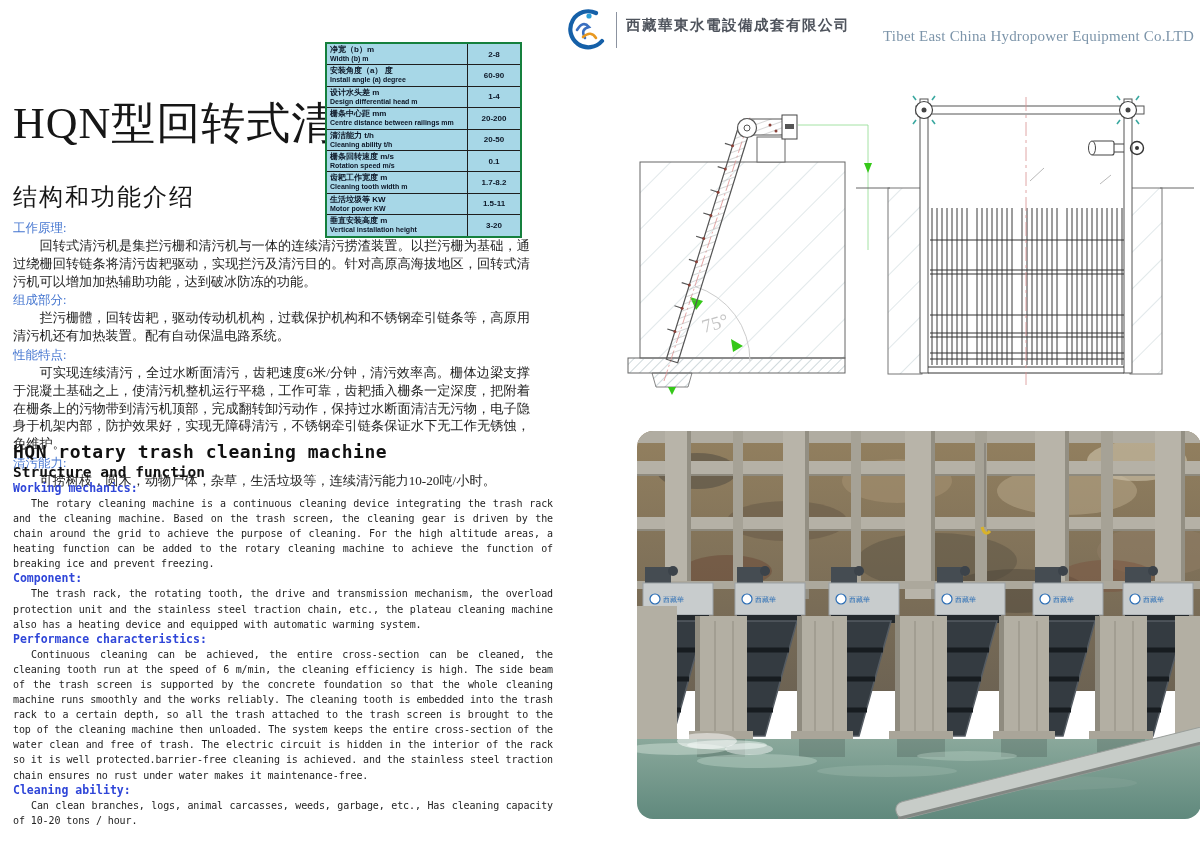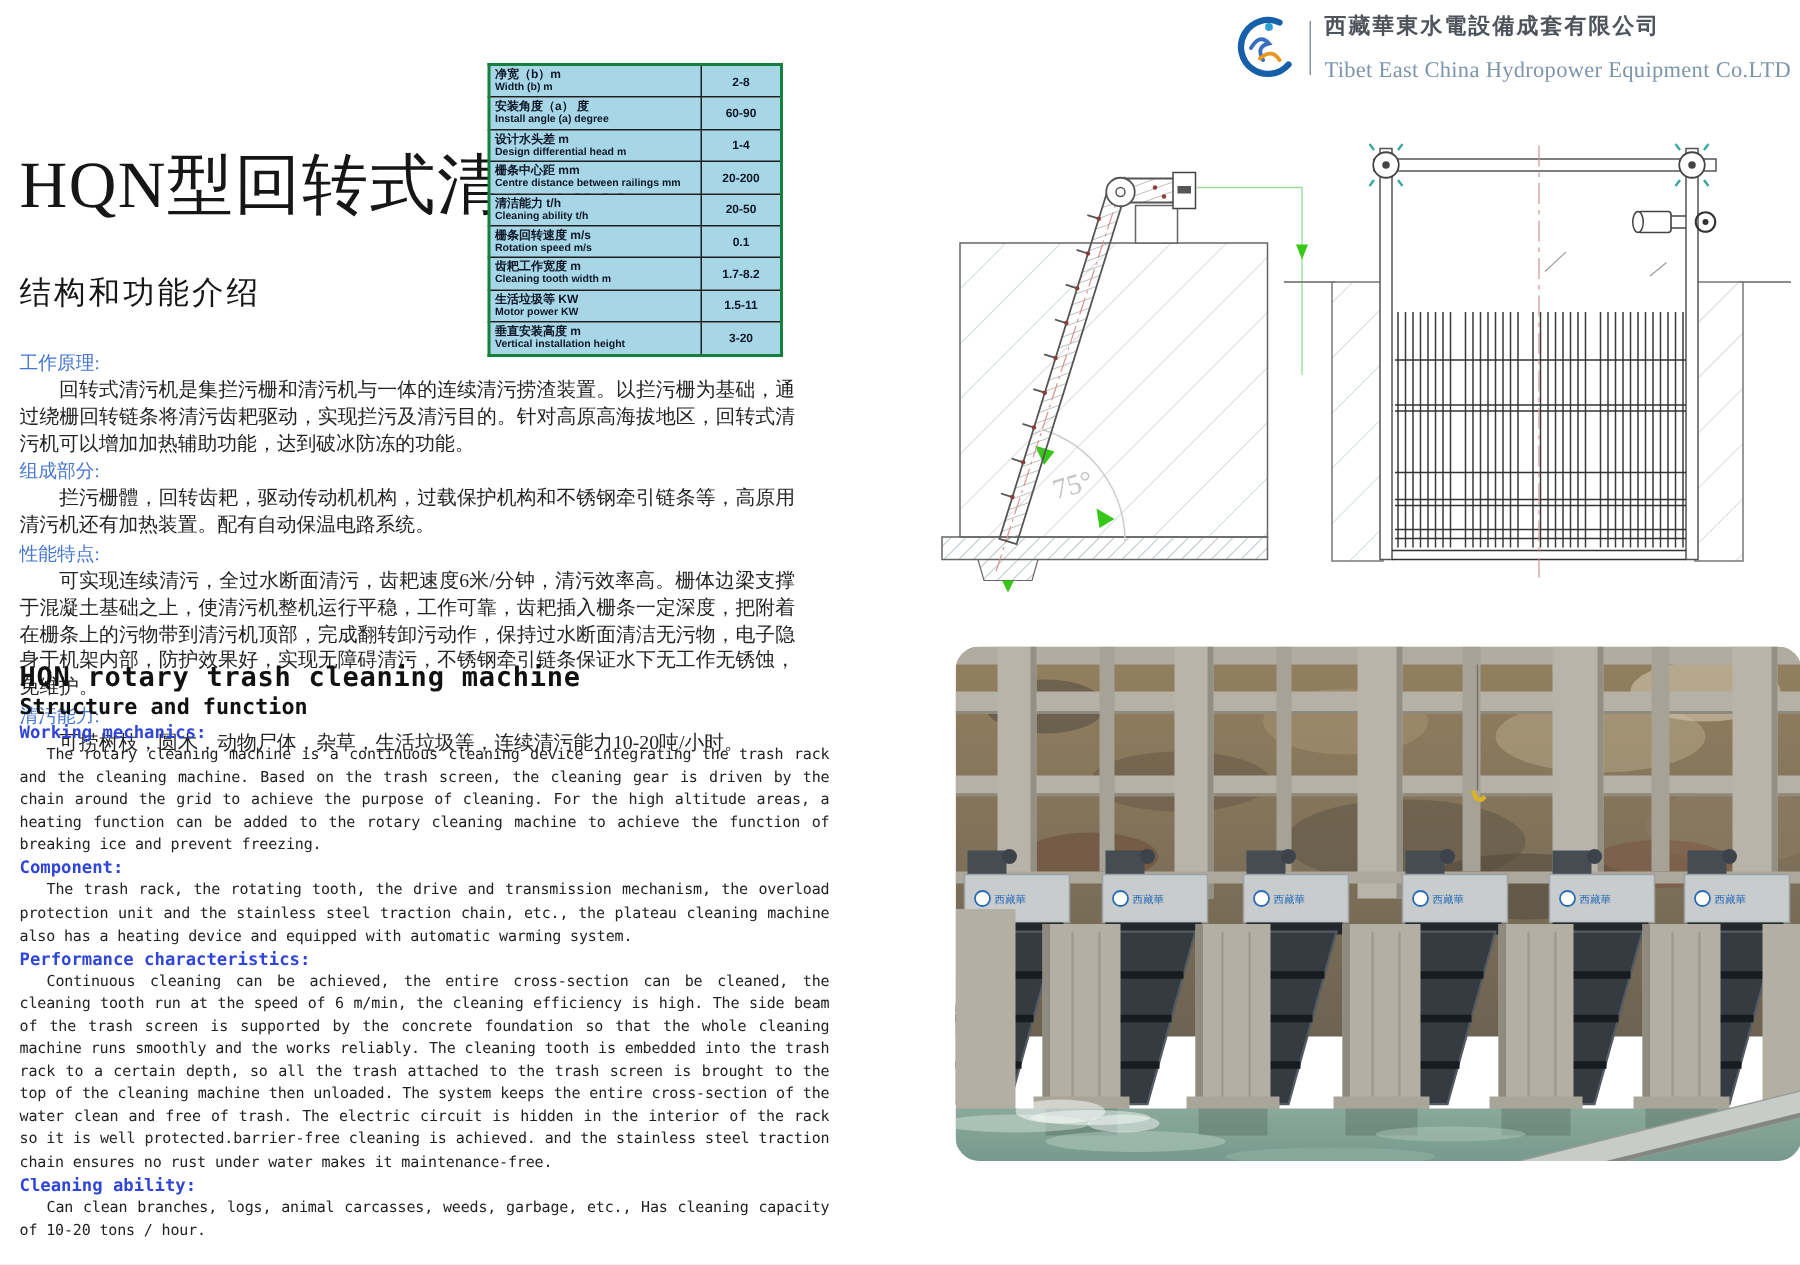--- a/index.html
+++ b/index.html
@@ -3,49 +3,49 @@
 <meta charset="utf-8">
 <style>
   html,body{margin:0;padding:0;background:#e8e8e8;}
   .page{position:relative;width:1200px;height:843px;background:#ffffff;overflow:hidden;
         font-family:"Liberation Serif","DejaVu Serif",serif;color:#1f1f1f;}
 
   
   .doc-title{position:absolute;left:13px;top:94px;font-size:44px;letter-spacing:1px;color:#161616;white-space:nowrap;}
   .company{position:absolute;right:6px;top:8px;display:flex;align-items:center;}
   .company .divider{width:1px;height:36px;background:#8c93a0;margin:0 9px 0 7px;}
-  .company .names{display:flex;flex-direction:column;justify-content:center;}
+  .company .names{display:flex;flex-direction:row;justify-content:center;gap:33px;}
   .company .cn{font-size:14.5px;font-weight:bold;letter-spacing:1.5px;color:#4e535c;white-space:nowrap;}
   .company .en{font-size:15px;color:#7d95aa;letter-spacing:.2px;margin-top:12px;white-space:nowrap;}
 
   
   .spec{position:absolute;left:325px;top:42px;border-collapse:collapse;table-layout:fixed;width:197px;
         font-family:"Liberation Sans",sans-serif;}
   .spec td{border:1px solid #1e1e1e;background:#a7d7e7;padding:1px 3px;vertical-align:middle;}
   .spec{border:2px solid #15803d;}
   .spec .lc{font-size:8px;line-height:1.25;font-weight:bold;color:#0c1626;}
   .spec .le{font-size:7px;line-height:1.2;font-weight:bold;color:#0c1626;}
   .spec .val{width:46px;text-align:center;font-size:8px;font-weight:bold;color:#0c1626;}
 
   
   .cn-block{position:absolute;left:13px;top:181px;width:517px;}
-  .cn-block h2{margin:0 0 25px 0;font-size:21px;font-weight:normal;letter-spacing:2px;color:#161616;font-family:Liberation Serif, serif;}
+  .cn-block h2{margin:0 0 7px 0;font-size:24px;font-weight:normal;letter-spacing:2px;color:#161616;font-family:Liberation Serif, serif;}
   .cn-label{font-size:12.5px;color:#4576d0;line-height:16px;margin:2px 0 1px 0;}
   .cn-p{font-size:13.2px;line-height:17.8px;margin:0;text-indent:2em;text-align:justify;color:#242424;}
 
   
   .en-block{position:absolute;left:13px;top:441px;width:540px;font-family:"DejaVu Sans Mono","Liberation Mono",monospace;}
   .en-block h1{margin:0;font-size:18px;font-weight:bold;letter-spacing:.5px;color:#111;white-space:nowrap;}
   .en-block h3{margin:2px 0 1px 0;font-size:14.5px;font-weight:bold;color:#111;}
   .en-label{font-size:11.5px;font-weight:bold;color:#2f46d8;line-height:15px;}
   .en-p{font-size:10px;line-height:15.1px;margin:0;text-indent:18px;text-align:justify;color:#222;letter-spacing:-.1px;}
 
   
   .drawings{position:absolute;left:600px;top:85px;width:600px;height:320px;}
-  .photo{position:absolute;left:637px;top:431px;width:564px;height:343px;border-radius:16px;overflow:hidden;}
+  .photo{position:absolute;left:637px;top:431px;width:564px;height:388px;border-radius:16px;overflow:hidden;}
   .photo svg{display:block;}
 </style>
 </head>
 <body>
 
 <div class="page">
 
   <div class="doc-title">HQN型回转式清污机</div>
 
   <div class="company">

